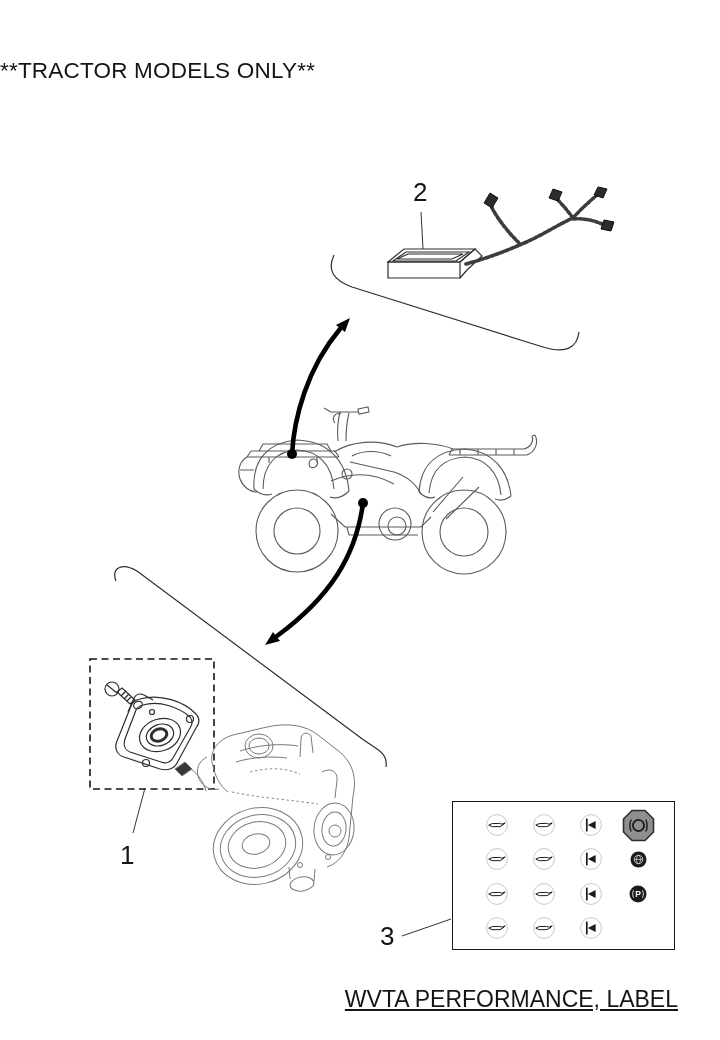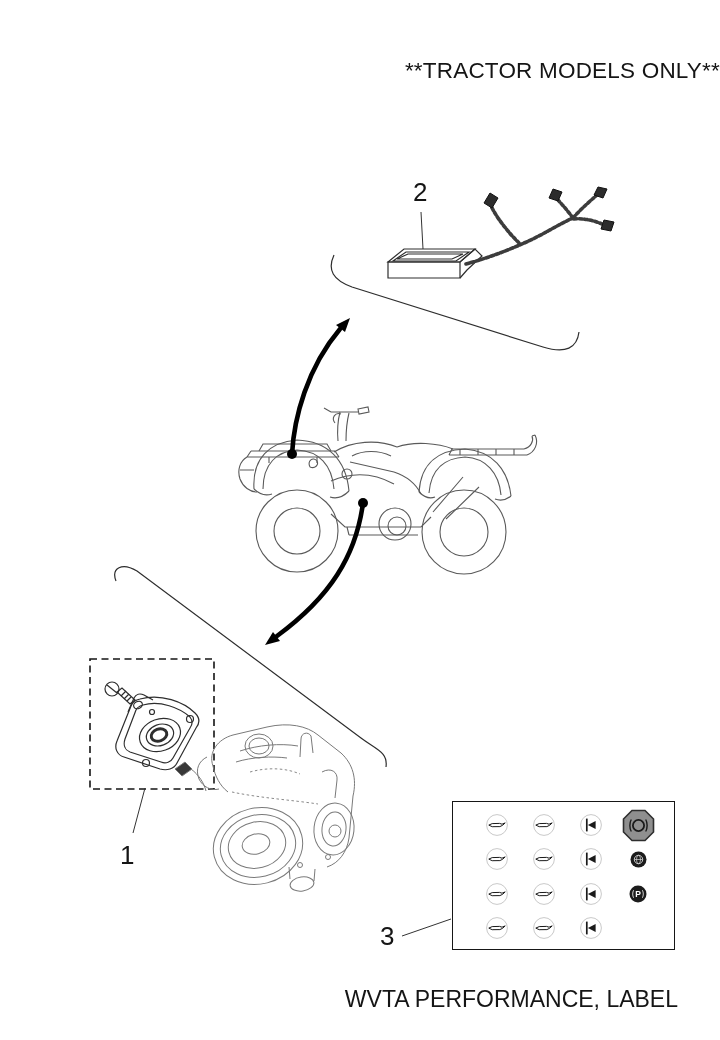--- a/index.html
+++ b/index.html
@@ -7,25 +7,25 @@
     --octagon-fill:#8f8f8f; --badge-fill:#1c1c1c;
   }
   html,body{margin:0;padding:0;background:#e8e8e8;}
   #stage{
     position:relative; width:720px; height:1040px; background:#ffffff;
     font-family:"Liberation Sans", sans-serif; color:#111; overflow:hidden;
     margin:0 auto;
   }
   #art{position:absolute; left:0; top:0;}
   .title{
-    position:absolute; left:0; right:0; top:58px; text-align:right;
+    position:absolute; left:0; right:0; top:58px; text-align:left;
     font-size:22.5px; letter-spacing:.2px; color:#151515;
   }
   .footer{
-    position:absolute; right:42px; top:986px; font-size:23px; color:#151515;
+    position:absolute; right:42px; top:986px; font-size:23px; color:#151515;text-decoration:underline;
   }
   .num{
     position:absolute; font-size:26px; color:#151515; line-height:1;
   }
   .label-box{
     position:absolute; left:452px; top:801px; width:223px; height:149px;
     border:1.6px solid #161616; background:#fff; box-sizing:border-box;
   }
   .label-grid{
     display:grid; grid-template-columns:repeat(4,1fr);

